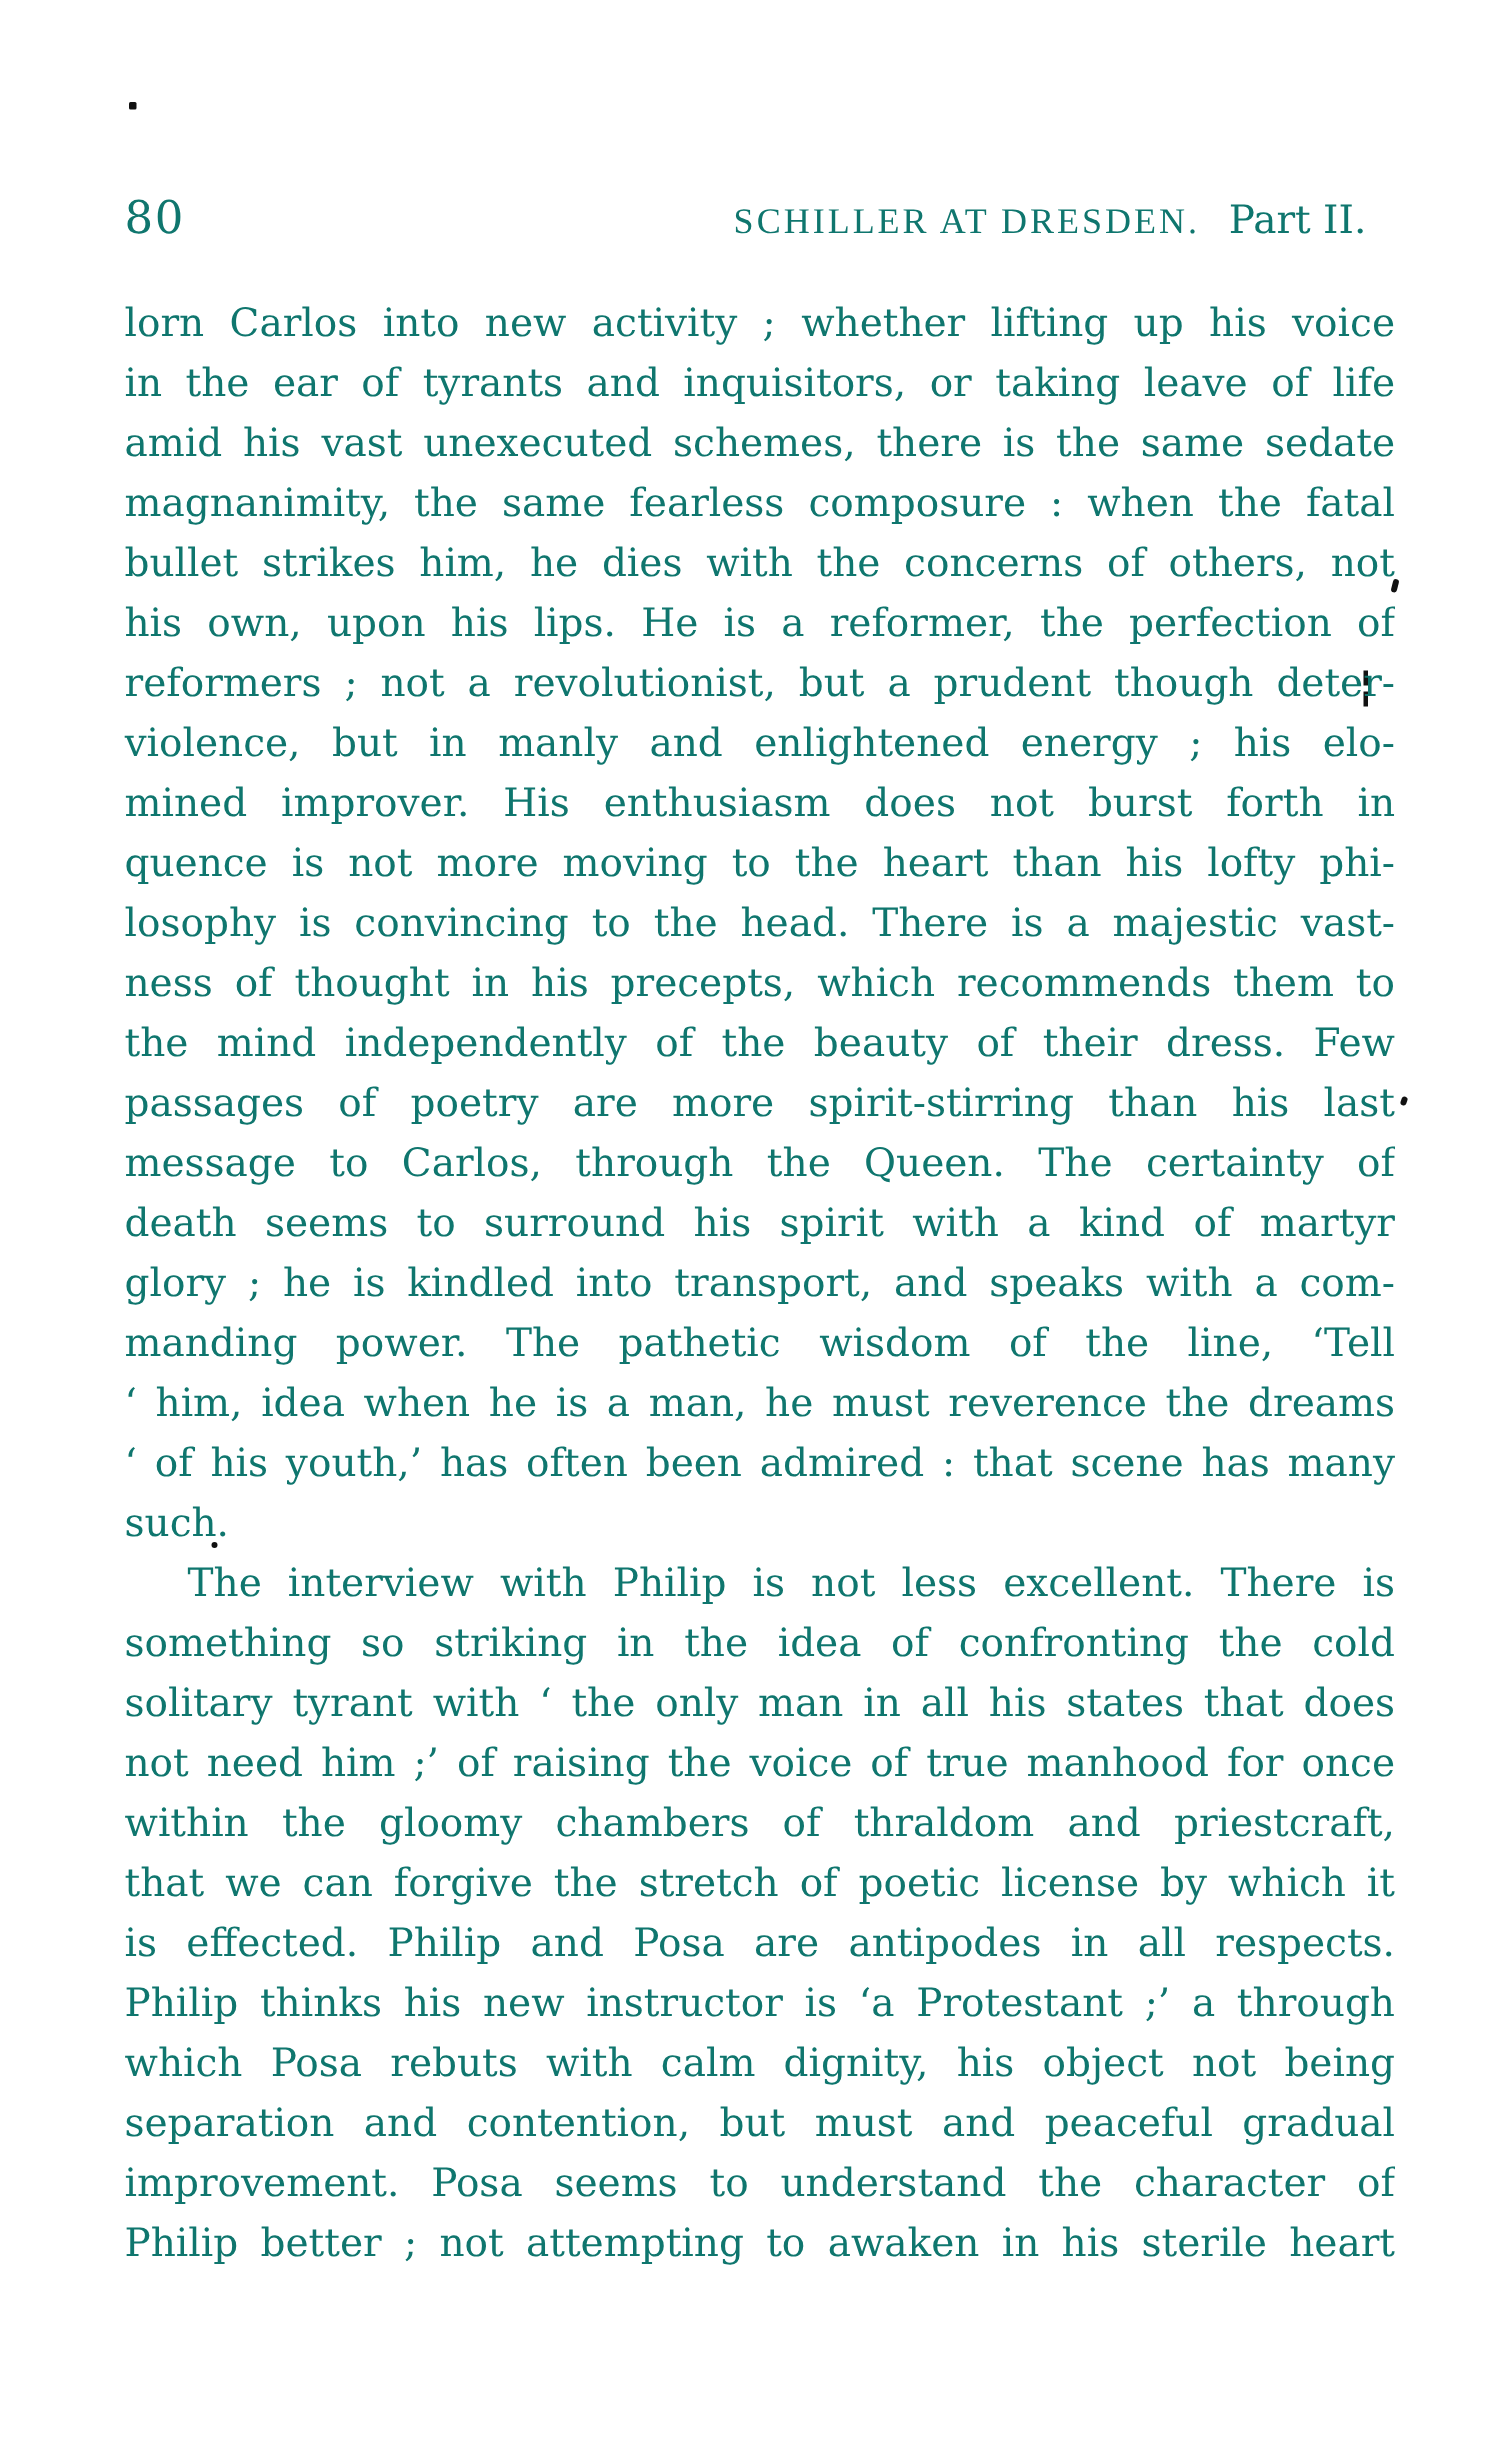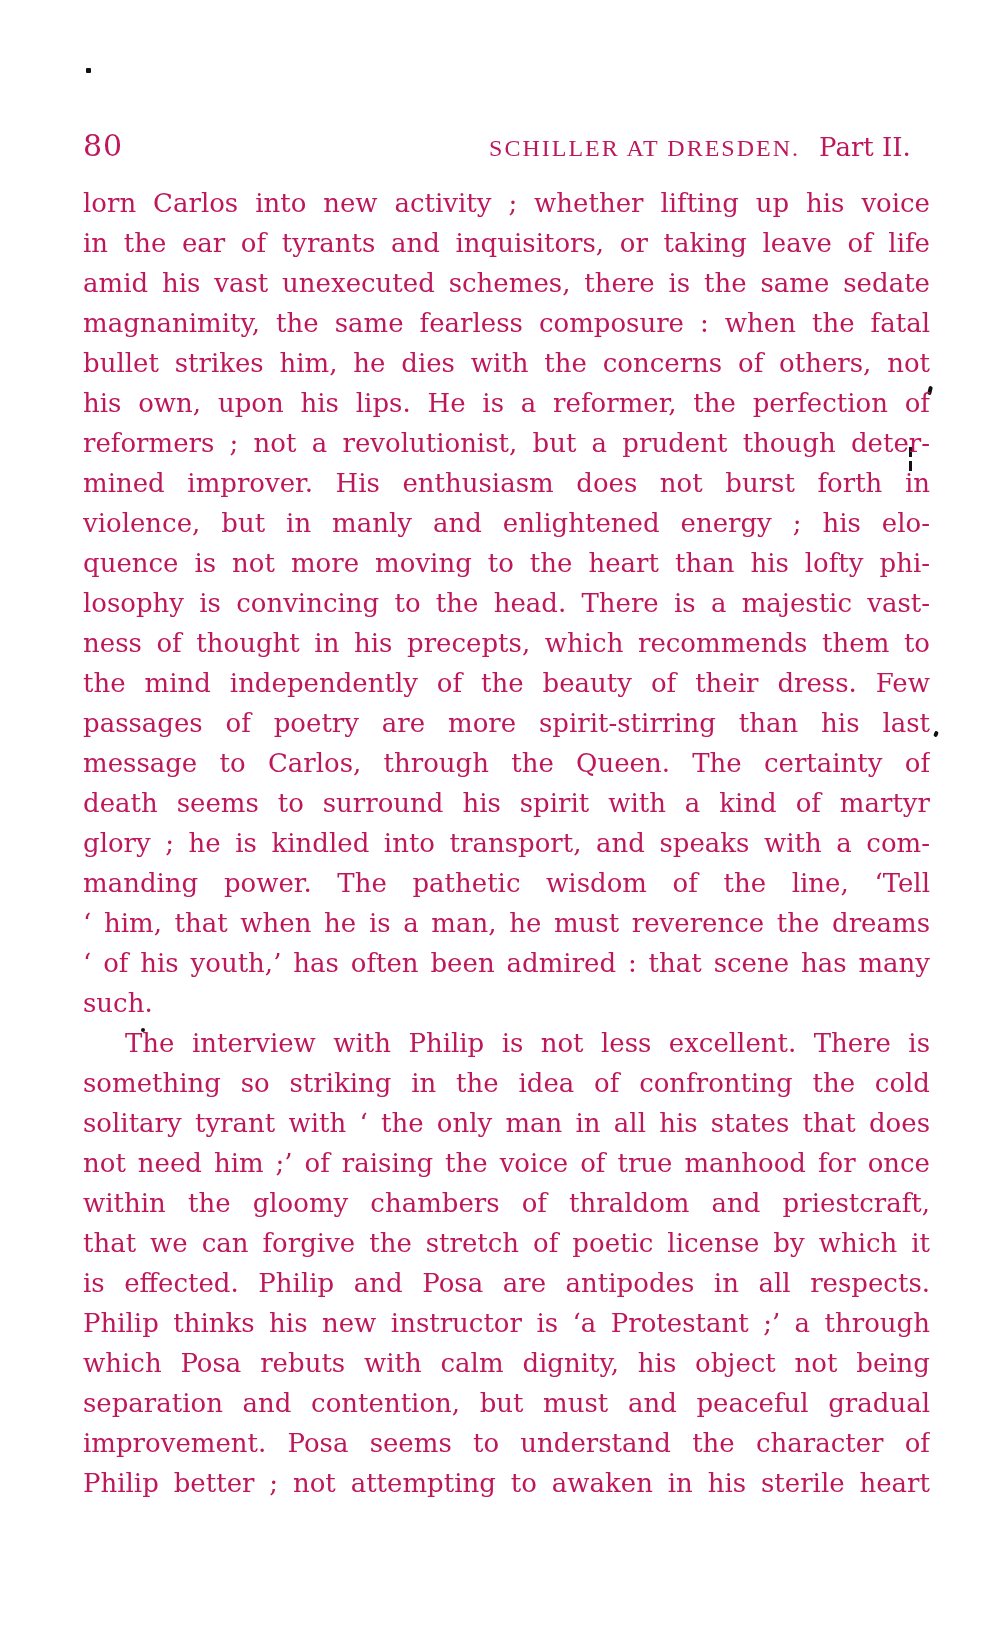--- a/index.html
+++ b/index.html
@@ -7,21 +7,21 @@
     padding: 0;
     background: #ffffff;
   }
   .page {
     position: relative;
     width: 1000px;
     height: 1626px;
     background: #ffffff;
     overflow: hidden;
     font-family: "DejaVu Serif", serif;
-    color: #be185d;
+    color: #0f766e;
   }
   .header {
     position: absolute;
     left: 83px;
     top: 128px;
     width: 847px;
     display: flex;
     align-items: baseline;
   }
   .pnum {
@@ -38,21 +38,21 @@
     font-family: Liberation Serif, serif;
   }
   .ppart {
     width: 130px;
     text-align: center;
     font-size: 26px;
   }
   .pagebody {
     position: absolute;
     left: 83px;
-    top: 183px;
+    top: 196px;
     width: 847px;
     font-size: 26px;
     line-height: 40px;
   }
   .line {
     height: 40px;
     overflow: hidden;
     text-align: left;
   }
   .line.just {
@@ -92,32 +92,32 @@
   </div>
 
   <div class="pagebody">
       <div class="line just">lorn Carlos into new activity ; whether lifting up his voice</div>
       <div class="line just">in the ear of tyrants and inquisitors, or taking leave of life</div>
       <div class="line just">amid his vast unexecuted schemes, there is the same sedate</div>
       <div class="line just">magnanimity, the same fearless composure : when the fatal</div>
       <div class="line just">bullet strikes him, he dies with the concerns of others, not</div>
       <div class="line just">his own, upon his lips.  He is a reformer, the perfection of</div>
       <div class="line just">reformers ; not a revolutionist, but a prudent though deter-</div>
+      <div class="line just">violence, but in manly and enlightened energy ; his elo-</div>
       <div class="line just">mined improver.  His enthusiasm does not burst forth in</div>
-      <div class="line just">violence, but in manly and enlightened energy ; his elo-</div>
       <div class="line just">quence is not more moving to the heart than his lofty phi-</div>
       <div class="line just">losophy is convincing to the head.  There is a majestic vast-</div>
       <div class="line just">ness of thought in his precepts, which recommends them to</div>
       <div class="line just">the mind independently of the beauty of their dress.  Few</div>
       <div class="line just">passages of poetry are more spirit-stirring than his last</div>
       <div class="line just">message to Carlos, through the Queen.  The certainty of</div>
       <div class="line just">death seems to surround his spirit with a kind of martyr</div>
       <div class="line just">glory ; he is kindled into transport, and speaks with a com-</div>
       <div class="line just">manding power.  The pathetic wisdom of the line, ‘Tell</div>
-      <div class="line just">‘ him, that when he is a man, he must reverence the dreams</div>
+      <div class="line just">‘ him, idea when he is a man, he must reverence the dreams</div>
       <div class="line just">‘ of his youth,’ has often been admired :  that scene has many</div>
       <div class="line">such.</div>
       <div class="line just indent">The interview with Philip is not less excellent.  There is</div>
       <div class="line just">something so striking in the idea of confronting the cold</div>
       <div class="line just">solitary tyrant with ‘ the only man in all his states that does</div>
       <div class="line just">not need him ;’ of raising the voice of true manhood for once</div>
       <div class="line just">within the gloomy chambers of thraldom and priestcraft,</div>
       <div class="line just">that we can forgive the stretch of poetic license by which it</div>
       <div class="line just">is effected.  Philip and Posa are antipodes in all respects.</div>
       <div class="line just">Philip thinks his new instructor is ‘a Protestant ;’ a through</div>

